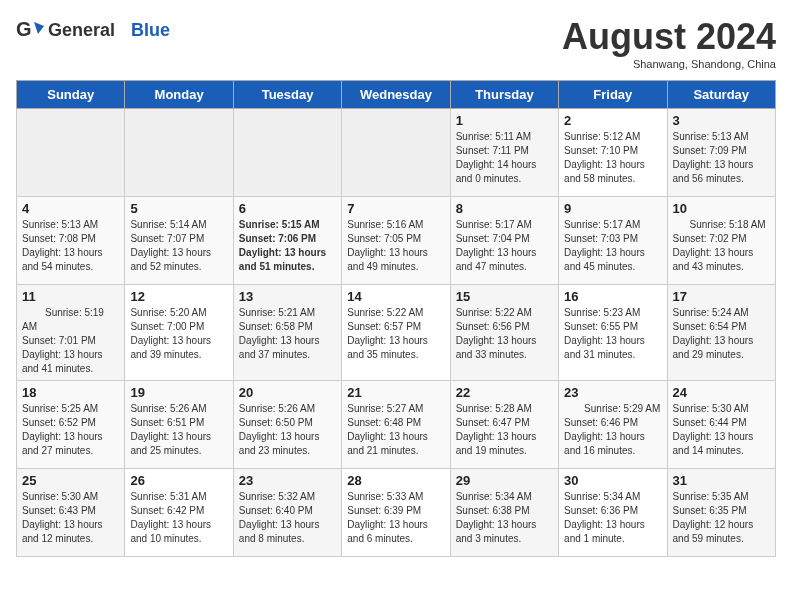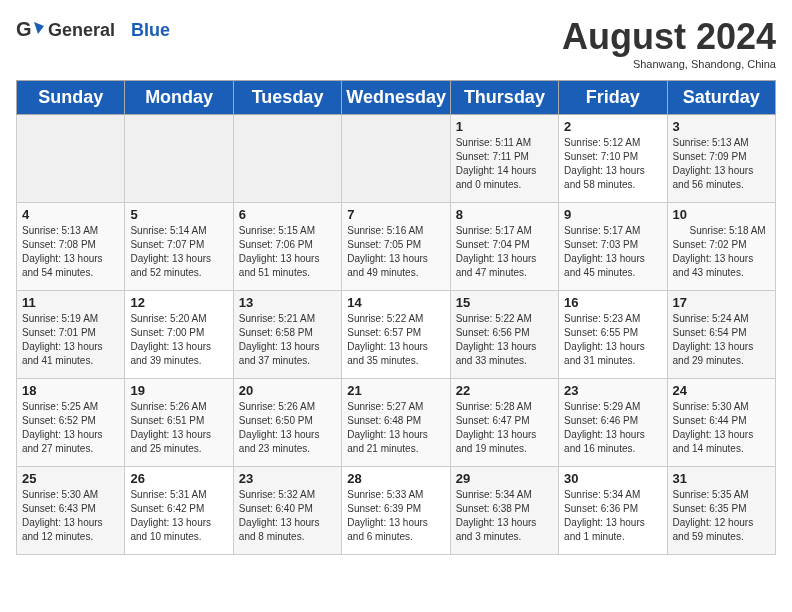--- a/index.html
+++ b/index.html
@@ -50,21 +50,21 @@
     }
     table {
       width: 100%;
       border-collapse: collapse;
       table-layout: fixed;
     }
     thead tr th {
       background-color: #1a5eb8;
       color: #fff;
       padding: 6px 4px;
-      font-size: 18px;
+      font-size: 13px;
       border: 1px solid #aaa;
     }
     tbody tr td {
       border: 1px solid #ccc;
       vertical-align: top;
       padding: 4px 5px;
       font-size: 10.5px;
       color: #333;
       height: 88px;
       background: #fff;
@@ -154,21 +154,21 @@
       </tr>
       <tr>
         <td class="col-sun"><span class="day-number">4</span><span class="day-info" style="white-space: pre-line;">Sunrise: 5:13 AM
 Sunset: 7:08 PM
 Daylight: 13 hours
 and 54 minutes.</span></td>
         <td class="col-mon"><span class="day-number">5</span><span class="day-info" style="white-space: pre-line;">Sunrise: 5:14 AM
 Sunset: 7:07 PM
 Daylight: 13 hours
 and 52 minutes.</span></td>
-        <td class="col-tue"><span class="day-number">6</span><span class="day-info" style="white-space: pre-line;">Sunrise: 5:15 AM
+        <td class="col-tue"><span class="day-number">6</span><span class="day-info" style="white-space: pre-line; font-weight: bold;">Sunrise: 5:15 AM
 Sunset: 7:06 PM
 Daylight: 13 hours
 and 51 minutes.</span></td>
         <td class="col-wed"><span class="day-number">7</span><span class="day-info" style="white-space: pre-line;">Sunrise: 5:16 AM
 Sunset: 7:05 PM
 Daylight: 13 hours
 and 49 minutes.</span></td>
         <td class="col-thu"><span class="day-number">8</span><span class="day-info" style="white-space: pre-line;">Sunrise: 5:17 AM
 Sunset: 7:04 PM
 Daylight: 13 hours
@@ -176,21 +176,21 @@
         <td class="col-fri"><span class="day-number">9</span><span class="day-info" style="white-space: pre-line;">Sunrise: 5:17 AM
 Sunset: 7:03 PM
 Daylight: 13 hours
 and 45 minutes.</span></td>
         <td class="col-sat"><span class="day-number">10</span><span class="day-info" style="white-space: pre-line; margin-left: 17px;">Sunrise: 5:18 AM
 Sunset: 7:02 PM
 Daylight: 13 hours
 and 43 minutes.</span></td>
       </tr>
       <tr>
-        <td class="col-sun"><span class="day-number">11</span><span class="day-info" style="white-space: pre-line;">Sunrise: 5:19 AM
+        <td class="col-sun"><span class="day-number">11</span><span class="day-info" style="white-space: pre-line; margin-left: 23px;">Sunrise: 5:19 AM
 Sunset: 7:01 PM
 Daylight: 13 hours
 and 41 minutes.</span></td>
         <td class="col-mon"><span class="day-number">12</span><span class="day-info" style="white-space: pre-line;">Sunrise: 5:20 AM
 Sunset: 7:00 PM
 Daylight: 13 hours
 and 39 minutes.</span></td>
         <td class="col-tue"><span class="day-number">13</span><span class="day-info" style="white-space: pre-line;">Sunrise: 5:21 AM
 Sunset: 6:58 PM
 Daylight: 13 hours
@@ -226,21 +226,21 @@
 Daylight: 13 hours
 and 23 minutes.</span></td>
         <td class="col-wed"><span class="day-number">21</span><span class="day-info" style="white-space: pre-line;">Sunrise: 5:27 AM
 Sunset: 6:48 PM
 Daylight: 13 hours
 and 21 minutes.</span></td>
         <td class="col-thu"><span class="day-number">22</span><span class="day-info" style="white-space: pre-line;">Sunrise: 5:28 AM
 Sunset: 6:47 PM
 Daylight: 13 hours
 and 19 minutes.</span></td>
-        <td class="col-fri"><span class="day-number">23</span><span class="day-info" style="white-space: pre-line;">Sunrise: 5:29 AM
+        <td class="col-fri"><span class="day-number">23</span><span class="day-info" style="white-space: pre-line; margin-left: 20px;">Sunrise: 5:29 AM
 Sunset: 6:46 PM
 Daylight: 13 hours
 and 16 minutes.</span></td>
         <td class="col-sat"><span class="day-number">24</span><span class="day-info" style="white-space: pre-line;">Sunrise: 5:30 AM
 Sunset: 6:44 PM
 Daylight: 13 hours
 and 14 minutes.</span></td>
       </tr>
       <tr>
         <td class="col-sun"><span class="day-number">25</span><span class="day-info" style="white-space: pre-line;">Sunrise: 5:30 AM

